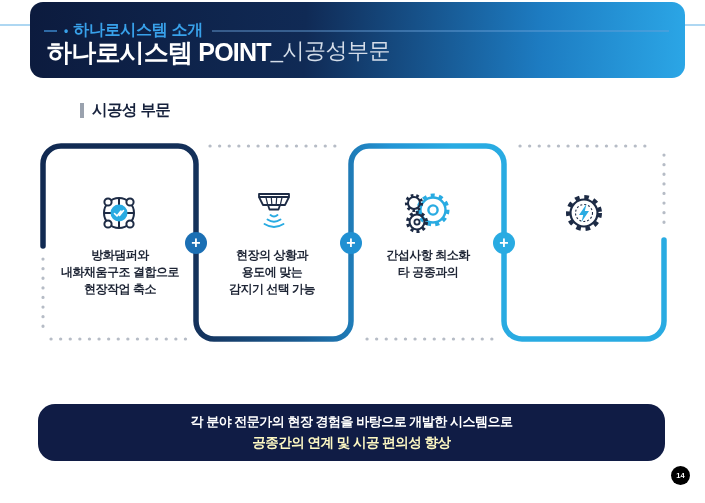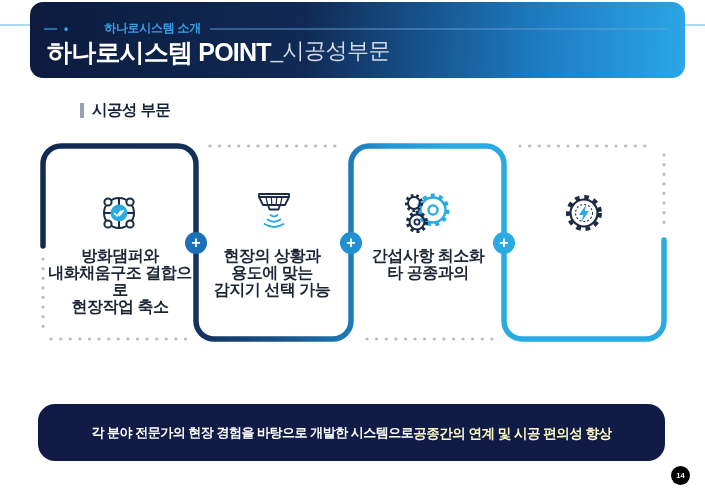--- a/index.html
+++ b/index.html
@@ -19,21 +19,21 @@
     position:absolute; left:30px; top:2px; width:655px; height:76px;
     border-radius:13px;
     background:linear-gradient(92deg,#0c1b3e 0%,#102a55 42%,#1d7cc2 78%,#2ba6e6 100%);
   }
   .eyebrow-row {
     position:absolute; left:14px; top:18px; right:0;
     display:flex; align-items:center;
   }
   .eyebrow-dash { width:13px; height:2px; background:#2e6aa6; margin-right:7px; }
   .eyebrow-bullet { color:#38a1ea; font-size:12px; font-weight:bold; margin-right:5px; line-height:12px; }
-  .eyebrow-text { color:#38a1ea; font-size:12px; font-weight:bold; letter-spacing:-0.3px; white-space:nowrap;margin-left:31px; }
+  .eyebrow-text { color:#38a1ea; font-size:16px; font-weight:bold; letter-spacing:-0.3px; white-space:nowrap; }
   .eyebrow-rule { flex:1; height:2px; background:rgba(105,160,215,0.45); margin-left:9px; margin-right:16px; }
   .title-row {
     position:absolute; left:17px; top:34px;
     display:flex; align-items:flex-start; white-space:nowrap;
   }
   .title-main { color:#ffffff; font-size:25px; font-weight:800; letter-spacing:-0.8px; }
   .title-suffix { color:#d4dde9; font-size:22px; font-weight:400; letter-spacing:-0.5px; }
   
   .section-heading { position:absolute; left:38px; top:100px; display:flex; align-items:center;padding-left:42px; }
   .section-bar { width:4px; height:15px; background:#9aa2ae; margin-right:8px; }
@@ -47,27 +47,27 @@
     display:flex; align-items:center; justify-content:center; line-height:22px;
     padding-bottom:1px;
   }
   .plus-1 { left:145px; background:#1b6fb4; }
   .plus-2 { left:300px; background:#2090d2; }
   .plus-3 { left:453px; background:#29abe2; }
   .card-icon { position:absolute; width:52px; height:52px; top:189px; }  
   .card-icon svg { width:52px; height:52px; display:block; }
   .card-label {
     position:absolute; width:152px; top:104px; text-align:center;
-    color:#1e2535; font-size:16px; font-weight:800; line-height:17px; letter-spacing:-0.5px;
+    color:#1e2535; font-size:12px; font-weight:800; line-height:17px; letter-spacing:-0.5px;
   }
   
   .footer-banner {
     position:absolute; left:38px; top:404px; width:627px; height:57px;
     background:#101c45; border-radius:17px;
-    display:flex; align-items:center; justify-content:center;
+    display:flex; flex-direction:column; align-items:center; justify-content:center;
   }
   .footer-line1 { color:#ffffff; font-size:13px; font-weight:800; letter-spacing:-0.5px; }
   .footer-line2 { color:#fef9c3; font-size:13.5px; font-weight:800; letter-spacing:-0.5px; margin-top:3px; }
   
   .page-number {
     position:absolute; left:671px; top:466px; width:19px; height:19px;
     background:#000000; border-radius:50%;
     color:#ffffff; font-size:7.5px; font-weight:bold;
     display:flex; align-items:center; justify-content:center;
   }

